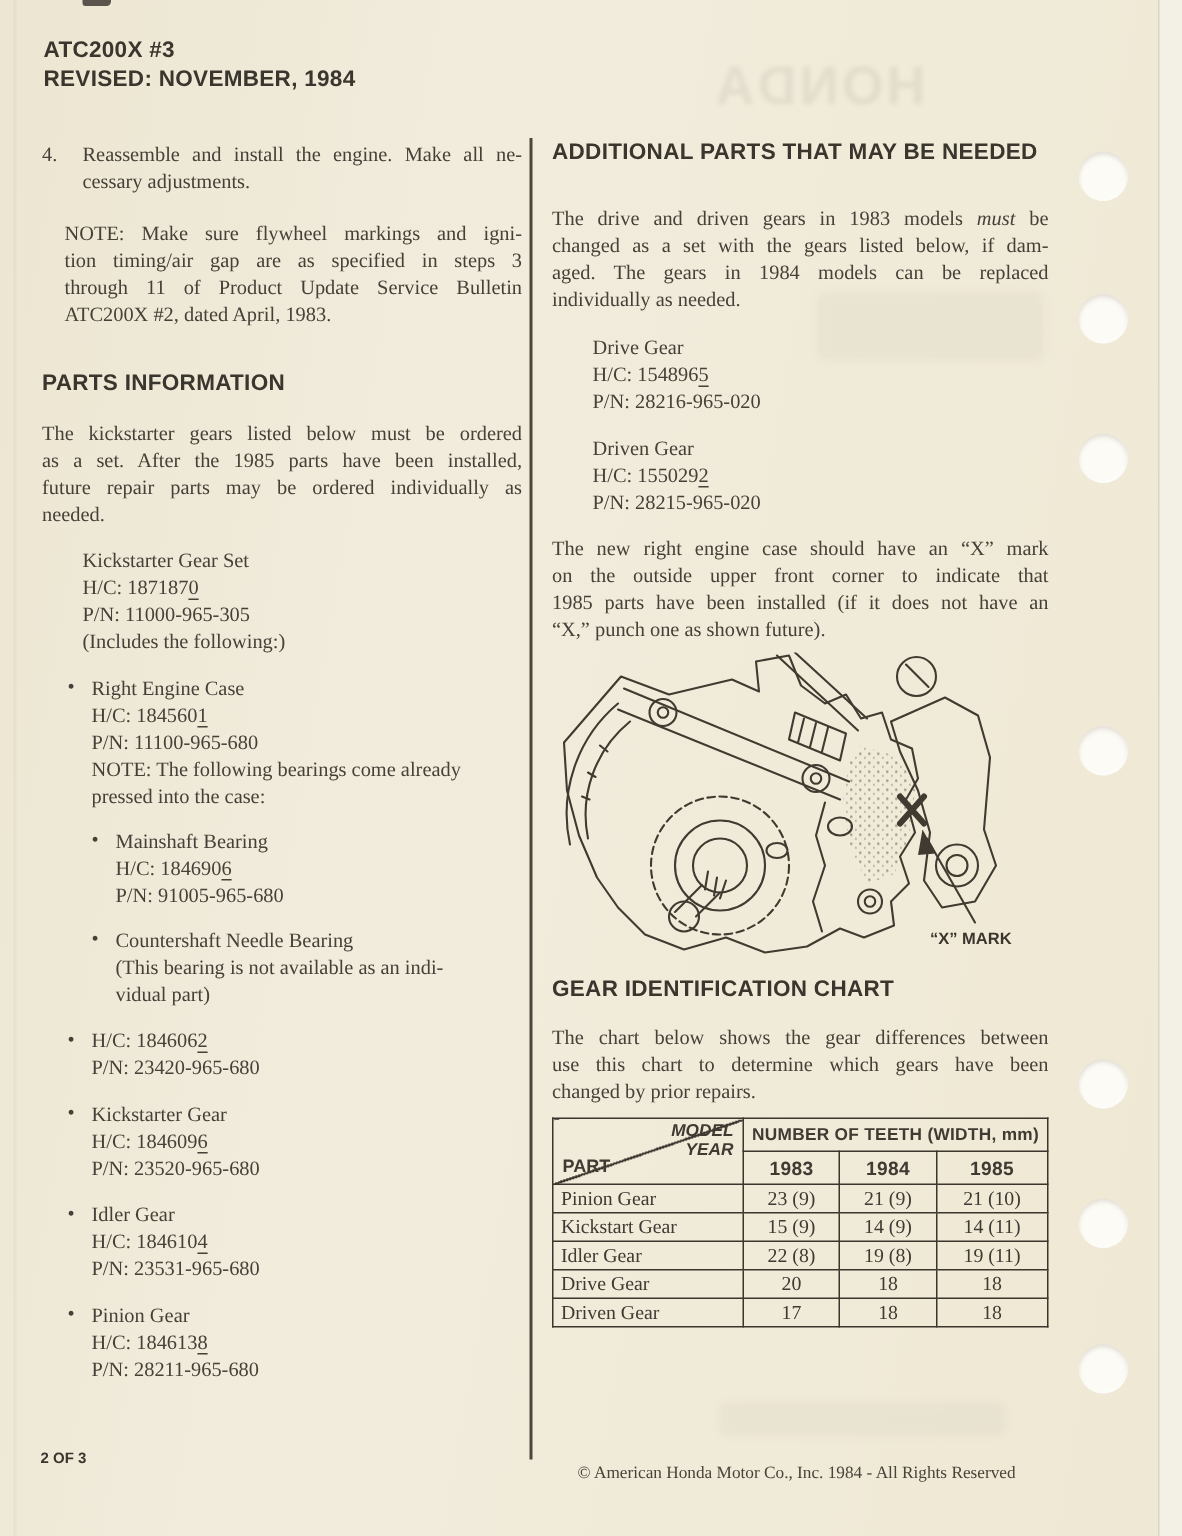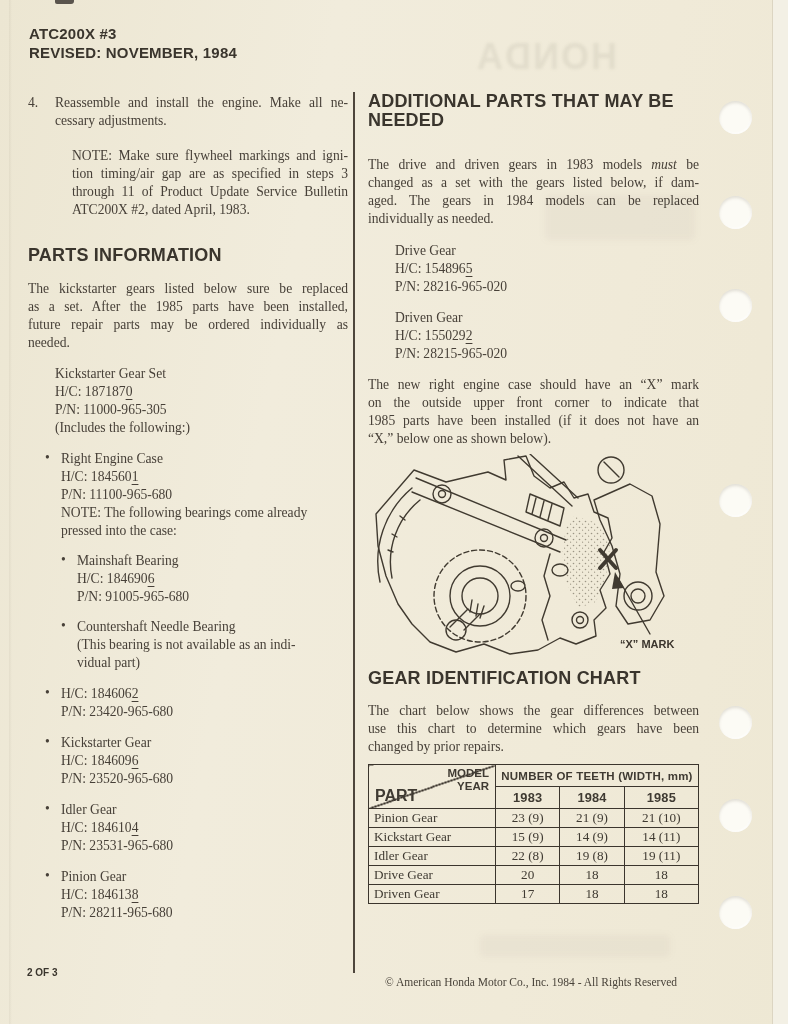--- a/index.html
+++ b/index.html
@@ -21,56 +21,56 @@
   .ghost{position:absolute;left:436px;top:36px;width:220px;height:44px;
     font-family:"Liberation Sans",sans-serif;font-weight:bold;font-size:36px;
     color:rgba(110,104,92,.10);transform:scaleX(-1);filter:blur(1.5px);
     text-align:center;letter-spacing:2px;}
   .ghost2{position:absolute;background:rgba(110,104,92,.05);filter:blur(3px);border-radius:4px;}
 
   
   .h-sans{font-family:"Liberation Sans","DejaVu Sans",sans-serif;font-weight:bold;
     color:#3a352d;letter-spacing:.2px;}
   .header{position:absolute;left:29px;top:24px;font-size:15px;line-height:19px;}
-  .heading{font-size:18px;line-height:19px;}
+  .heading{font-size:15px;line-height:19px;}
   .body-txt{font-size:13.6px;line-height:18px;}
   .tline{min-height:18px;}
   .just .tline{text-align:justify;text-align-last:justify;}
   .just .tline-last{text-align-last:left;}
   .u{text-decoration:underline;text-underline-offset:3px;}
 
   .col-left{position:absolute;left:28px;top:94px;width:320px;}
   .col-right{position:absolute;left:368px;top:92px;width:331px;}
   .divider{position:absolute;left:353px;top:92px;width:2px;height:881px;background:#4e463c;}
 
   .step{display:flex;}
   .step-num{width:27px;flex:0 0 27px;}
-  .note-block{margin-left:44px;margin-top:17px;}
+  .note-block{margin-left:15px;margin-top:17px;}
   .indent{margin-left:27px;}
   .li{position:relative;padding-left:33px;margin-top:13px;}
   .li::before{content:"\2022";position:absolute;left:17px;top:-1px;}
   .li2{position:relative;padding-left:49px;margin-top:12px;}
   .li2::before{content:"\2022";position:absolute;left:33px;top:-1px;}
 
   
   .gear-table{margin-top:8px;border-collapse:collapse;width:331px;
     font-size:13.2px;color:#3f3a32;}
   .gear-table td,.gear-table th{border:1.5px solid #3b352d;padding:0 5px;}
   .gear-table .th-sans{font-family:"Liberation Sans",sans-serif;font-weight:bold;
     font-size:11.5px;letter-spacing:.2px;text-align:center;}
   .gear-table .yr{font-size:12.8px;height:21px;}
   .gear-table .span-head{height:21px;}
   .corner{position:relative;width:126px;padding:0 !important;
     background:linear-gradient(to bottom right,
       transparent calc(50% - 0.8px),#3b352d calc(50% - 0.8px),
       #3b352d calc(50% + 0.8px),transparent calc(50% + 0.8px));}
   .corner .model-year{position:absolute;top:2px;right:6px;text-align:right;
-    font-family:"Liberation Sans",sans-serif;font-weight:bold;font-size:11.5px;line-height:12.5px;}
+    font-family:"Liberation Sans",sans-serif;font-weight:bold;font-size:11.5px;line-height:12.5px;font-style:italic;}
   .corner .part-lbl{position:absolute;bottom:3px;left:6px;
-    font-family:"Liberation Sans",sans-serif;font-weight:bold;font-size:16px;}
+    font-family:"Liberation Sans",sans-serif;font-weight:bold;font-size:12px;}
   .gear-table .data-row td{height:16.5px;}
   .gear-table .cell-part{text-align:left;}
   .gear-table .cell-num{text-align:center;}
 
   .footer-page{position:absolute;left:27px;top:967px;font-family:"Liberation Sans",sans-serif;
     font-weight:bold;font-size:10px;color:#3a352d;}
   .footer-copy{position:absolute;left:385px;top:976px;font-family:Liberation Serif, serif;
     font-size:11.5px;color:#49433a;}
 
   .diagram{margin-top:6px;}
@@ -115,21 +115,21 @@
     <div class="note-block just">
         <div class="tline">NOTE: Make sure flywheel markings and igni-</div>
         <div class="tline">tion timing/air gap are as specified in steps 3</div>
         <div class="tline">through 11 of Product Update Service Bulletin</div>
         <div class="tline tline-last">ATC200X #2, dated April, 1983.</div>
       </div>
 
     <div class="h-sans heading" style="margin-top:27px;">PARTS INFORMATION</div>
 
     <div class="just" style="margin-top:15px;">
-        <div class="tline">The kickstarter gears listed below sure be replaced</div>
+        <div class="tline">The kickstarter gears listed below must be ordered</div>
         <div class="tline">as a set. After the 1985 parts have been installed,</div>
         <div class="tline">future repair parts may be ordered individually as</div>
         <div class="tline tline-last">needed.</div>
       </div>
 
     <div class="indent" style="margin-top:13px;">
       <div>Kickstarter Gear Set</div>
       <div><span>H/C: 187187</span><span class="u">0</span></div>
       <div>P/N: 11000-965-305</div>
       <div>(Includes the following:)</div>
@@ -205,21 +205,21 @@
     <div class="indent" style="margin-top:13px;">
       <div>Driven Gear</div>
       <div><span>H/C: 155029</span><span class="u">2</span></div>
       <div>P/N: 28215-965-020</div>
     </div>
 
     <div class="just" style="margin-top:13px;">
         <div class="tline">The new right engine case should have an “X” mark</div>
         <div class="tline">on the outside upper front corner to indicate that</div>
         <div class="tline">1985 parts have been installed (if it does not have an</div>
-        <div class="tline tline-last">“X,” below one as shown below).</div>
+        <div class="tline tline-last">“X,” punch one as shown future).</div>
       </div>
 
     
     <svg class="diagram" viewBox="0 0 331 210" width="331" height="210">
       <defs>
         <pattern id="stip" width="6" height="6" patternUnits="userSpaceOnUse">
           <circle cx="1.5" cy="1.5" r="0.8" fill="#57503f"></circle>
           <circle cx="4.6" cy="4.2" r="0.6" fill="#57503f"></circle>
         </pattern>
       </defs>

